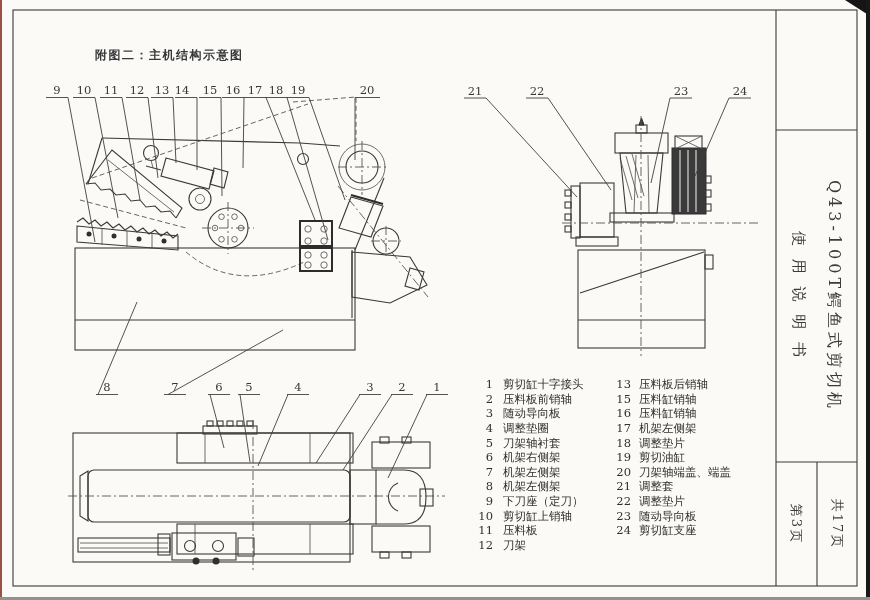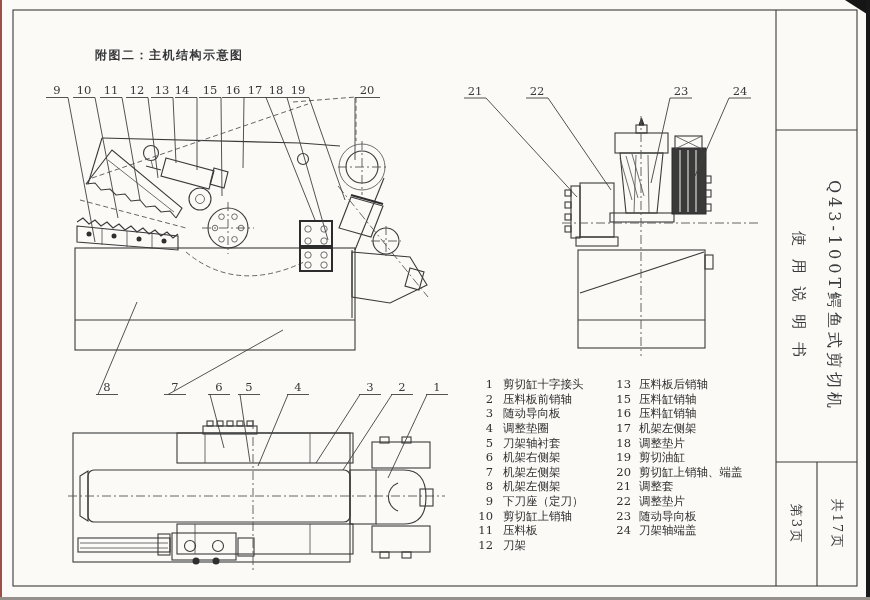--- a/index.html
+++ b/index.html
@@ -367,37 +367,37 @@
     <div class="row">
         <span class="no">18</span>
         <span>调整垫片</span>
       </div>
     <div class="row">
         <span class="no">19</span>
         <span>剪切油缸</span>
       </div>
     <div class="row">
         <span class="no">20</span>
-        <span>剪切缸上销轴、端盖</span>
+        <span>刀架轴端盖、端盖</span>
       </div>
     <div class="row">
         <span class="no">21</span>
         <span>调整套</span>
       </div>
     <div class="row">
         <span class="no">22</span>
         <span>调整垫片</span>
       </div>
     <div class="row">
         <span class="no">23</span>
         <span>随动导向板</span>
       </div>
     <div class="row">
         <span class="no">24</span>
-        <span>刀架轴端盖</span>
+        <span>剪切缸支座</span>
       </div>
   </div>
 
   <div class="vrot tb-main">
     <div class="l1">Q43-100T鳄鱼式剪切机</div>
     <div class="l2">使 用 说 明 书</div>
   </div>
   <div class="vrot tb-page" style="left:775px;top:509px">共17页</div>
   <div class="vrot tb-page" style="left:734px;top:509px">第3页</div>
 

